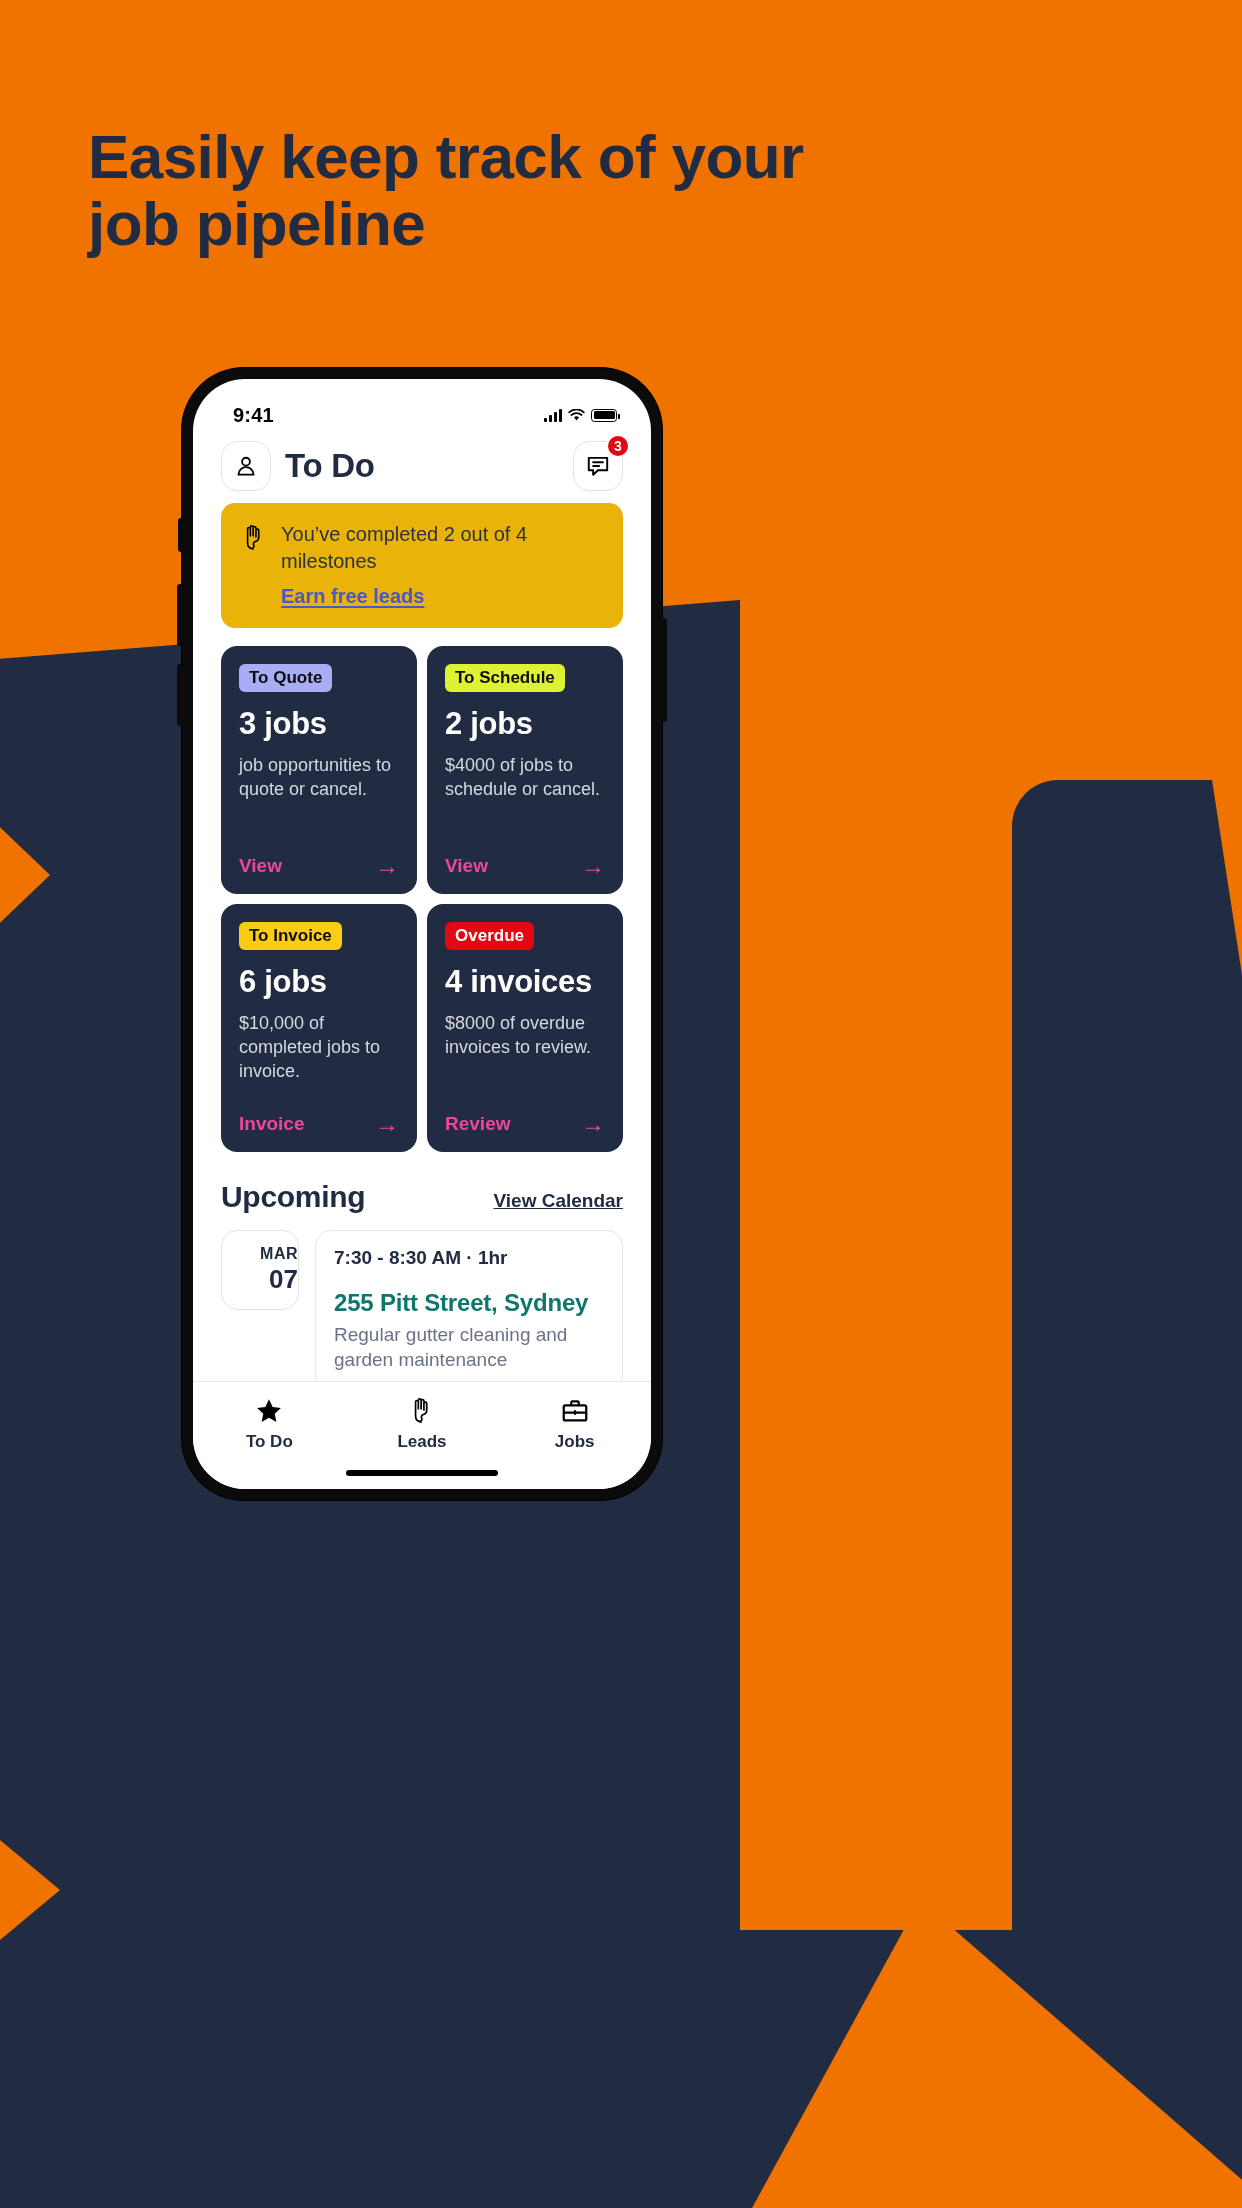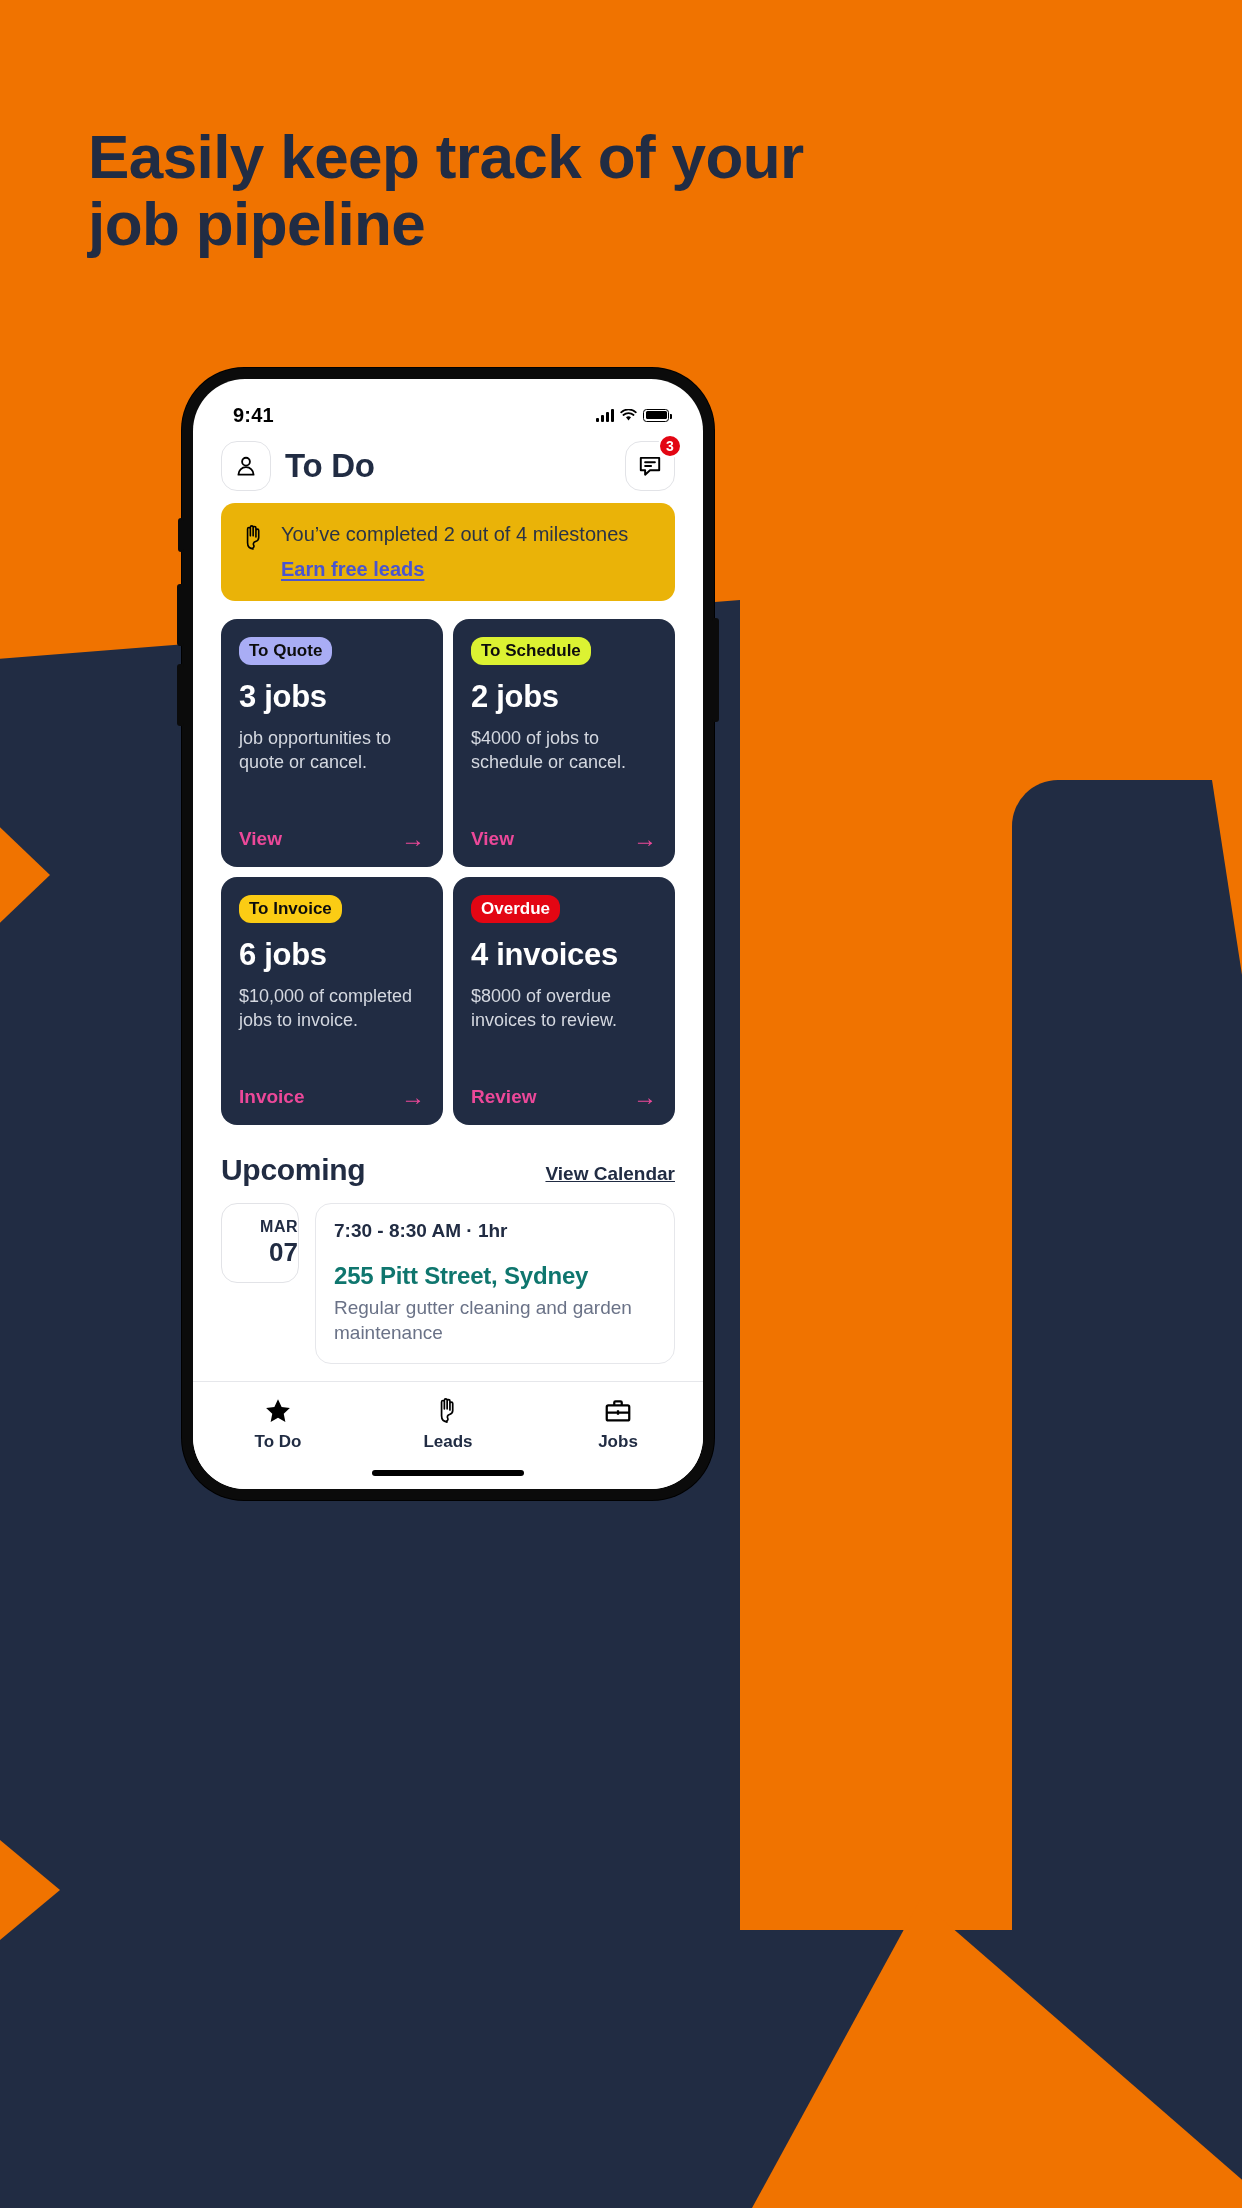--- a/index.html
+++ b/index.html
@@ -70,21 +70,21 @@
     font-size: 62px;
     font-weight: 800;
     line-height: 1.08;
     letter-spacing: -0.6px;
   }
 
   
   #phone {
     position: absolute;
     left: 182px; top: 368px;
-    width: 532px; height: 1132px;
+    width: 480px; height: 1132px;
     background: #0B0B0B;
     border-radius: 62px;
     padding: 11px;
     box-shadow: 0 0 0 1px #000;
   }
   .side-btn { position: absolute; background: #0B0B0B; border-radius: 3px; }
   #btn-mute  { left: -4px; top: 150px;  width: 6px; height: 34px; }
   #btn-vup   { left: -5px; top: 216px;  width: 7px; height: 62px; }
   #btn-vdn   { left: -5px; top: 296px;  width: 7px; height: 62px; }
   #btn-power { right: -5px; top: 250px; width: 7px; height: 104px; }
@@ -167,21 +167,21 @@
   }
   .card {
     background: #212C43; border-radius: 16px;
     padding: 18px 18px 16px 18px;
     display: flex; flex-direction: column;
     min-height: 248px;
   }
   .badge {
     align-self: flex-start;
     font-size: 17px; font-weight: 700;
-    padding: 4px 10px; border-radius: 12px;
+    padding: 4px 10px; border-radius: 6px;
     color: #0D0D0D;
   }
   .card-count {
     margin-top: 14px;
     font-size: 31px; font-weight: 800; color: #FFFFFF; letter-spacing: -0.3px;
   }
   .card-desc {
     margin-top: 12px; flex: 1;
     font-size: 18px; color: #D4D8E0; line-height: 1.32;
   }

